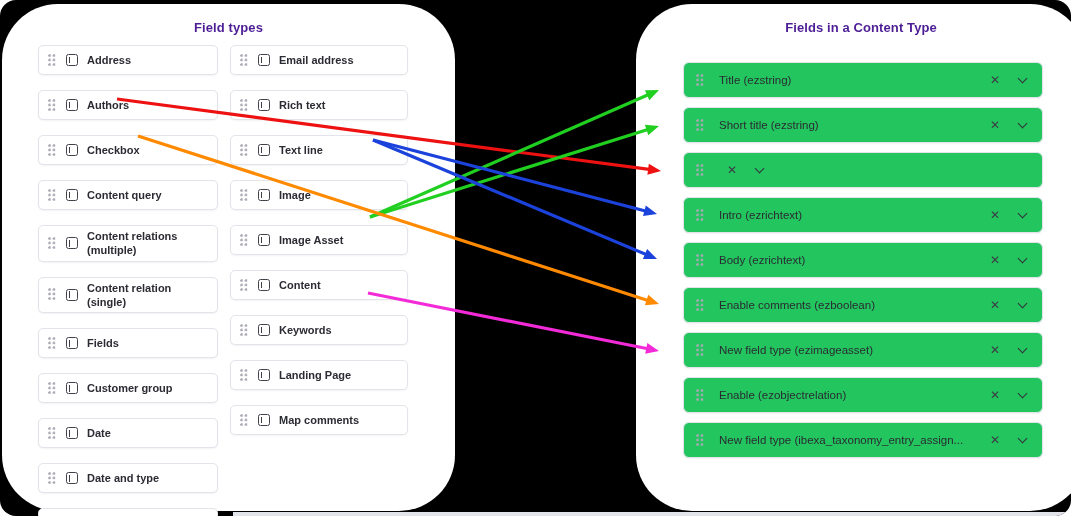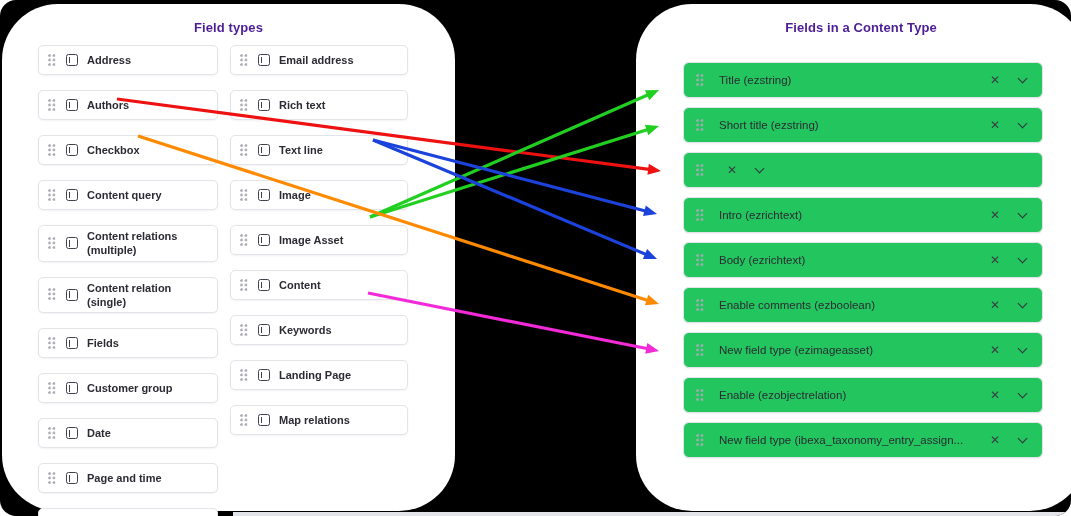--- a/index.html
+++ b/index.html
@@ -111,21 +111,21 @@
             <span class="ft-label">Customer group</span>
           </div>
         <div class="ft-item">
             <span class="drag2"></span>
             <span class="ficon"></span>
             <span class="ft-label">Date</span>
           </div>
         <div class="ft-item">
             <span class="drag2"></span>
             <span class="ficon"></span>
-            <span class="ft-label">Page and time</span>
+            <span class="ft-label">Date and type</span>
           </div>
         <div class="ft-item">
             <span class="drag2"></span>
             <span class="ficon"></span>
             <span class="ft-label">Email address</span>
           </div>
       </div>
       <div class="ft-col col2">
         <div class="ft-item">
             <span class="drag2"></span>
@@ -163,21 +163,21 @@
             <span class="ft-label">Keywords</span>
           </div>
         <div class="ft-item">
             <span class="drag2"></span>
             <span class="ficon"></span>
             <span class="ft-label">Landing Page</span>
           </div>
         <div class="ft-item">
             <span class="drag2"></span>
             <span class="ficon"></span>
-            <span class="ft-label">Map relations</span>
+            <span class="ft-label">Map comments</span>
           </div>
       </div>
     </div>
   </div>
 
   <div class="panel panel-right">
     <div class="panel-title">Fields in a Content Type</div>
     <div class="ct-list">
       <div class="ct-item">
           <span class="drag2"></span>

